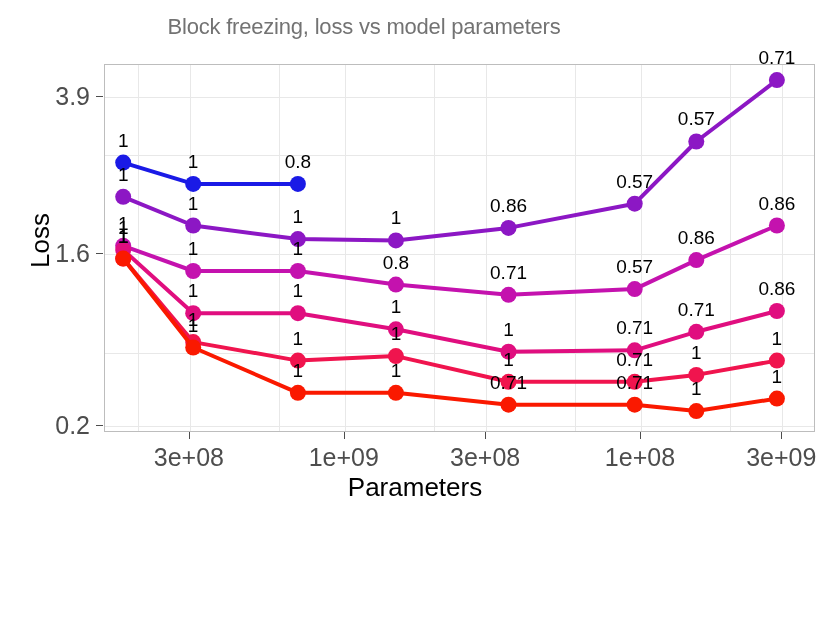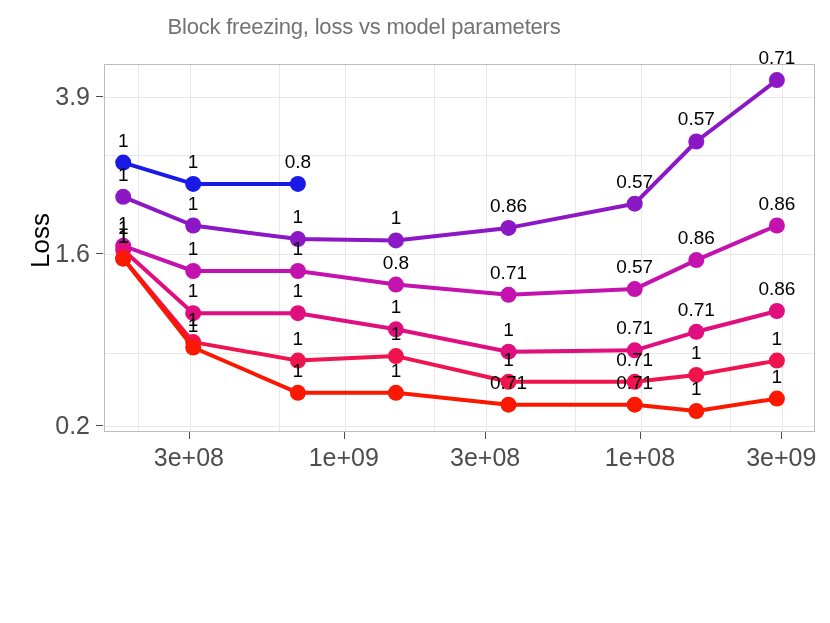--- a/index.html
+++ b/index.html
@@ -71,20 +71,21 @@
   }
 </style>
 </head>
 <body>
 
 <div id="root">
 
   <div class="title">Block freezing, loss vs model parameters</div>
 
   <div class="ylabel">Loss</div>
+  <div class="xlabel">Parameters</div>
 
   <div class="panel">
     <div id="gridlines">
         <div class="grid-line grid-h" style="top: 31.865px;"></div>
         <div class="grid-line grid-h" style="top: 188.747px;"></div>
         <div class="grid-line grid-h" style="top: 360.675px;"></div>
         <div class="grid-line grid-h" style="top: 89.7656px;"></div>
         <div class="grid-line grid-h" style="top: 287.729px;"></div>
         <div class="grid-line grid-v" style="left: 84.9355px;"></div>
         <div class="grid-line grid-v" style="left: 239.791px;"></div>

